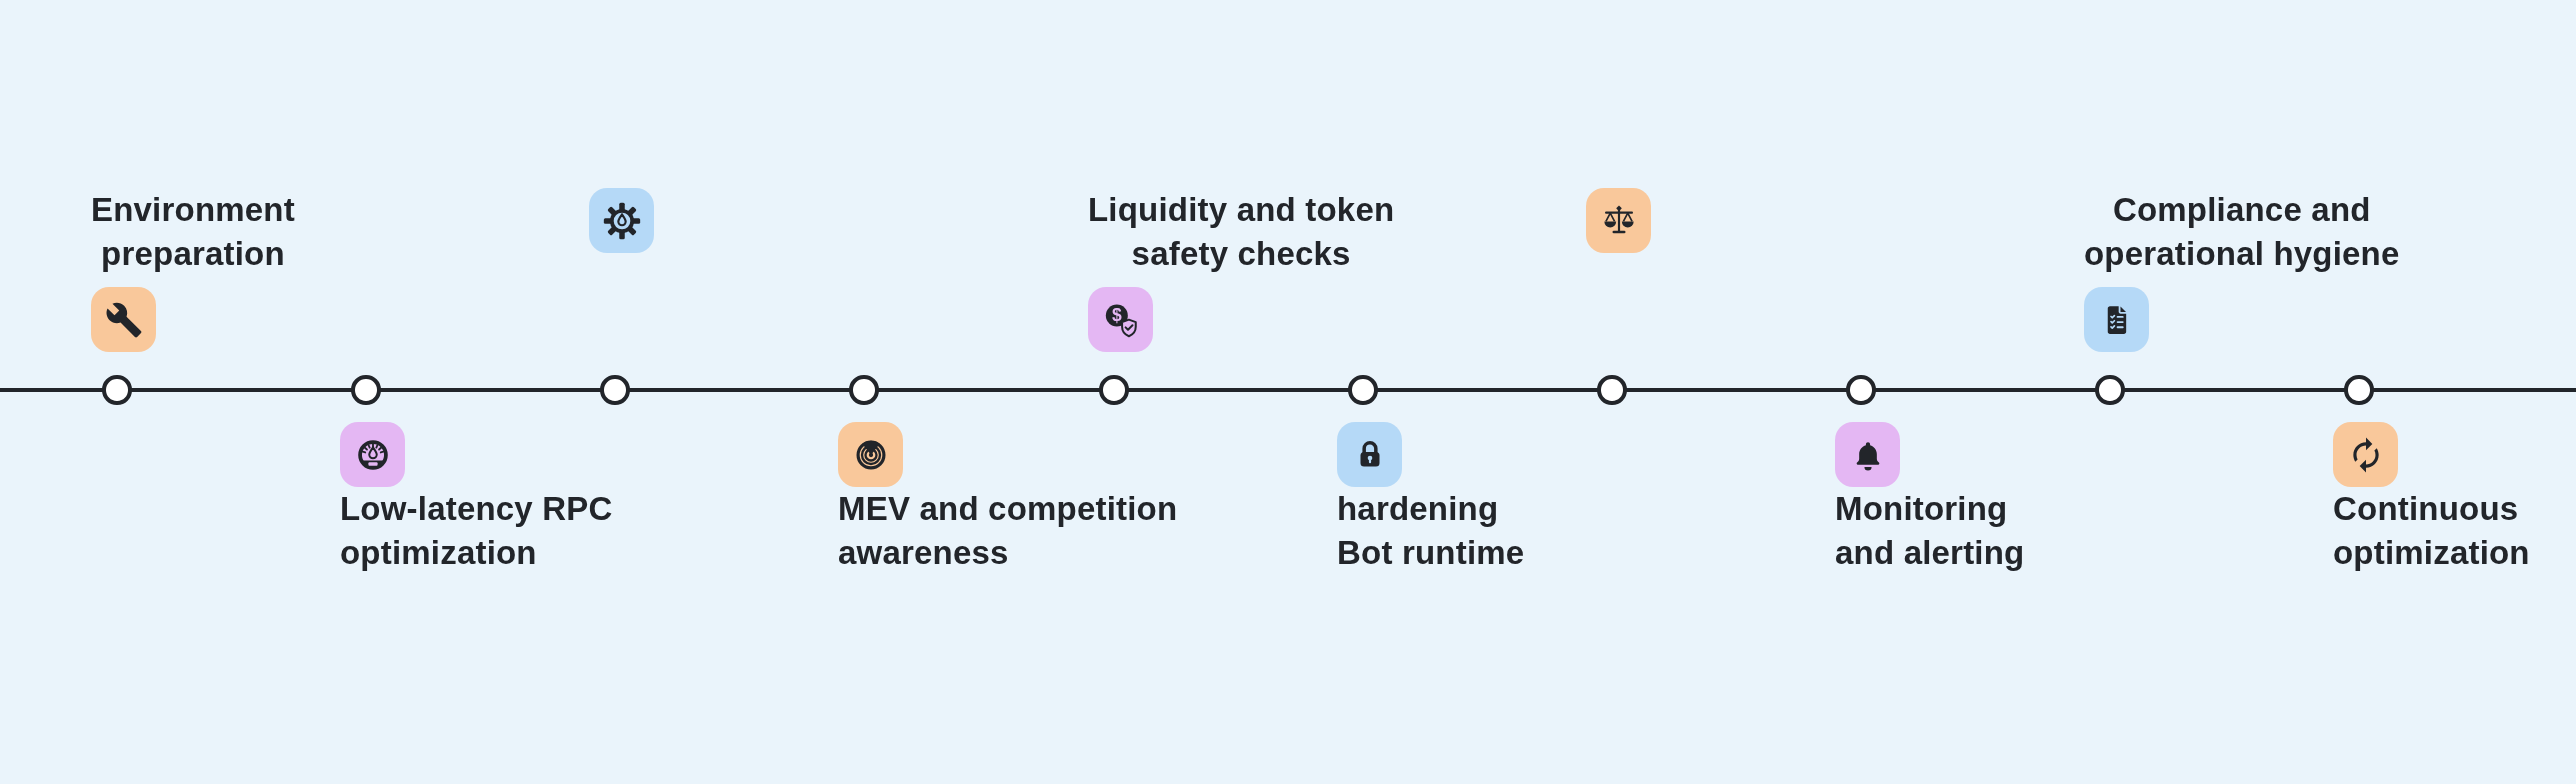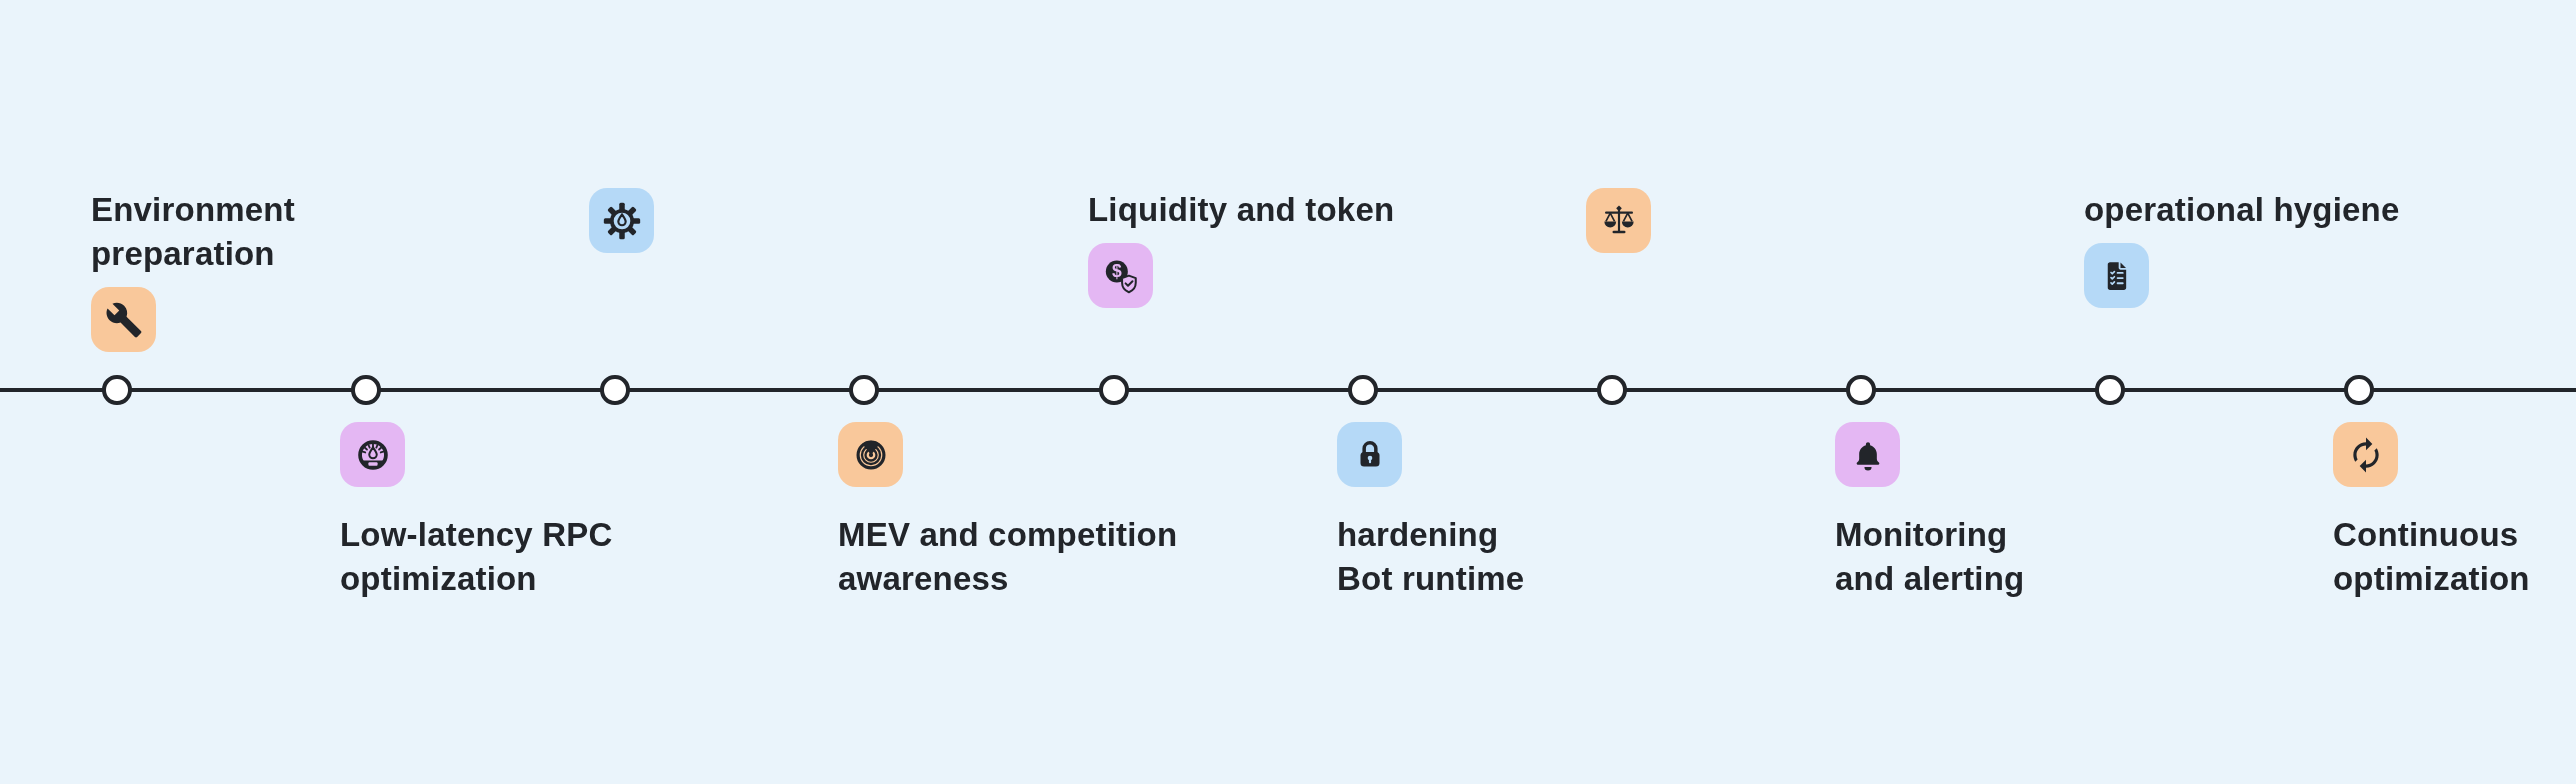--- a/index.html
+++ b/index.html
@@ -25,22 +25,22 @@
     position:absolute;
     left:calc(var(--x) - 26px);
     color:var(--ink,#22252A);
   }
   .item.above{top:188px;}
   .item.below{top:422px;}
   .label{
     font-size:33px;line-height:44px;font-weight:700;
     letter-spacing:0.2px;white-space:nowrap;
   }
-  .item.above .label{margin-bottom:11.3px;}
-  .item.below .label{margin-top:26px;}
+  .item.above .label{margin-bottom:11.3px;text-align:center;}
+  .item.below .label{margin-top:0;}
   .icon{
     width:65px;height:65px;border-radius:18px;
     display:flex;align-items:center;justify-content:center;
     background:var(--tint);
   }
   .t-orange{--tint:var(--tint-orange,#F9C89B);}
   .t-purple{--tint:var(--tint-purple,#E4B7F3);}
   .t-blue{--tint:var(--tint-blue,#B5D9F7);}
   svg{display:block;}
 </style>
@@ -132,20 +132,21 @@
     </div>
     <div class="label">
       <div>MEV and competition</div>
       <div>awareness</div>
     </div>
   </div>
 
   <div class="item above t-purple" style="--x:1114px">
     <div class="label">
       <div>Liquidity and token</div>
+      <div>safety checks</div>
     </div>
     <div class="icon">
       <svg width="40" height="40" viewBox="0 0 48 48">
         <circle cx="19" cy="18.5" r="13.2" fill="var(--ink,#22252A)"></circle>
         <text x="19" y="25.8" text-anchor="middle" font-family="Liberation Sans, sans-serif" font-weight="700" font-size="21" fill="var(--tint)">$</text>
         <path d="M33.5 23.6l-8.2 3v5.6c0 5.7 3.5 9.4 8.2 11.3 4.7-1.9 8.2-5.6 8.2-11.3v-5.6z" fill="var(--tint)" stroke="var(--ink,#22252A)" stroke-width="2.4" stroke-linejoin="round"></path>
         <path d="M29.5 32.8l2.9 2.9 5.4-5.4" fill="none" stroke="var(--ink,#22252A)" stroke-width="2.4" stroke-linecap="round" stroke-linejoin="round"></path>
       </svg>
     </div>
   </div>
@@ -192,20 +193,21 @@
       </svg>
     </div>
     <div class="label">
       <div>Monitoring</div>
       <div>and alerting</div>
     </div>
   </div>
 
   <div class="item above t-blue" style="--x:2110px">
     <div class="label">
+      <div>Compliance and</div>
       <div>operational hygiene</div>
     </div>
     <div class="icon">
       <svg width="40" height="40" viewBox="0 0 48 48">
         <path fill="var(--ink,#22252A)" d="M15.6 7.6H26v6.6c0 1.3 1 2.3 2.3 2.3H35v21.7c0 1.5-1.2 2.7-2.7 2.7H15.6c-1.5 0-2.7-1.2-2.7-2.7V10.3c0-1.5 1.2-2.7 2.7-2.7z"></path>
         <path fill="var(--ink,#22252A)" d="M28.2 7.9l6.6 6.6h-6.6z"></path>
         <g stroke="var(--tint)" stroke-width="2" fill="none" stroke-linecap="round" stroke-linejoin="round">
           <path d="M16.8 19.8l1.5 1.5 2.6-2.6"></path>
           <path d="M16.8 26l1.5 1.5 2.6-2.6"></path>
           <path d="M16.8 32.2l1.5 1.5 2.6-2.6"></path>

